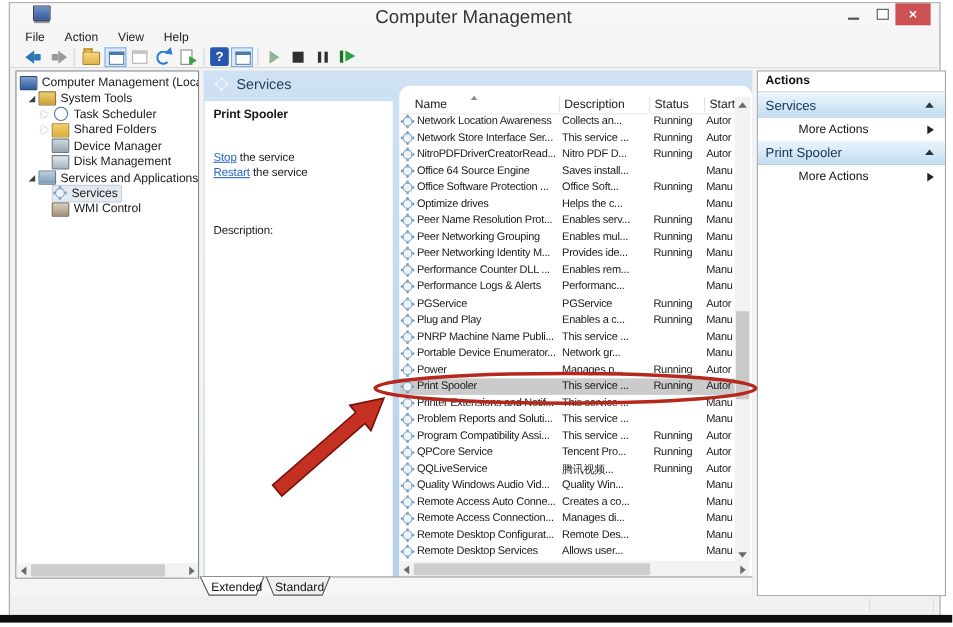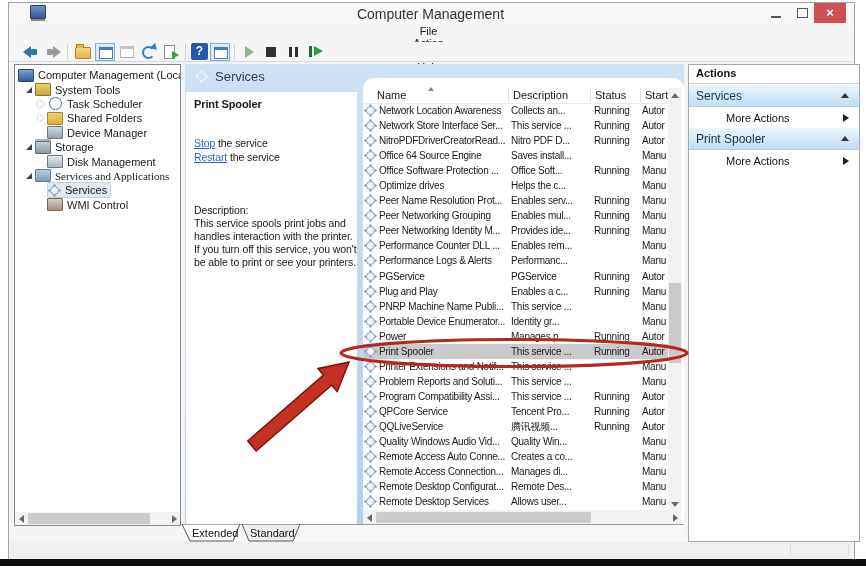--- a/index.html
+++ b/index.html
@@ -2,30 +2,30 @@
 <html><head>
 <meta charset="utf-8">
 <style>
   html,body{margin:0;padding:0;background:#ffffff;}
   #screen{position:relative;width:866px;height:570px;background:#fff;overflow:hidden;
     font-family:"Liberation Sans","DejaVu Sans",sans-serif;-webkit-font-smoothing:antialiased;}
   .abs{position:absolute;}
   
   #win{left:8px;top:2px;width:845px;height:557px;background:#f4f4f4;border:1px solid #a3a3a3;}
   #titlebar{left:9px;top:3px;width:843px;height:22px;background:#f7f7f7;}
-  #title{left:9px;top:6px;width:843px;text-align:center;font-size:14px;color:#333;}
+  #title{left:9px;top:6px;width:843px;text-align:center;font-size:17px;color:#333;}
   #winicon{left:30px;top:5px;width:14px;height:12px;background:linear-gradient(#6f93c4,#34589e);border:1px solid #3c3c5a;border-radius:1px;box-shadow:0 3px 0 -1px #8a8a8a;}
   .capbtn{top:3px;height:20px;text-align:center;color:#444;font-size:12px;line-height:20px;}
   #btn-min{left:764px;width:24px;}
   #btn-min::after{content:"";position:absolute;left:7px;top:13px;width:10px;height:2px;background:#555;}
   #btn-max{left:790px;width:24px;}
   #btn-max::after{content:"";position:absolute;left:7px;top:5px;width:9px;height:8px;border:1px solid #555;background:#fff;}
   #btn-close{left:814px;width:32px;background:#cd5152;color:#fff;font-size:13px;font-weight:bold;}
   
-  #menubar{left:9px;top:25px;width:843px;height:17px;background:#f5f5f5;display:flex;align-items:center;padding-left:14px;box-sizing:border-box;flex-direction:column;}
+  #menubar{left:9px;top:25px;width:843px;height:17px;background:#f5f5f5;display:flex;align-items:center;padding-left:14px;box-sizing:border-box;}
   .menu-item{font-size:11px;color:#1a1a1a;margin-right:18px;}
   #toolbar{left:9px;top:42px;width:843px;height:20px;background:#f5f5f5;border-bottom:1px solid #d9d9d9;display:flex;align-items:center;padding-left:12px;box-sizing:border-box;}
   .tb{width:20px;height:18px;position:relative;margin-right:2px;flex:0 0 auto;}
   .tb-sep{width:6px;}
   .tb-sep::after{content:"";position:absolute;left:2px;top:1px;width:1px;height:16px;background:#d2d2d2;}
   .tb-back::before{content:"";position:absolute;left:2px;top:3px;border:6px solid transparent;border-right:8px solid #2e75b6;border-left:0;}
   .tb-back::after{content:"";position:absolute;left:10px;top:6px;width:6px;height:6px;background:#2e75b6;border-radius:1px;}
   .tb-fwd::before{content:"";position:absolute;right:2px;top:3px;border:6px solid transparent;border-left:8px solid #9a9a9a;border-right:0;}
   .tb-fwd::after{content:"";position:absolute;right:10px;top:6px;width:6px;height:6px;background:#9a9a9a;border-radius:1px;}
   .tb-folder::before{content:"";position:absolute;left:2px;top:4px;width:14px;height:10px;background:linear-gradient(#f6d87c,#e3b44a);border:1px solid #a98624;border-radius:1px;}
@@ -192,31 +192,26 @@
         <div class="tree-row" style="padding-left: 20px;">
     <span class="tri collapsed"></span>
     <span class="ticon i-shared-folders"></span>
     <span class="tlabel">Shared Folders</span>
   </div>
         <div class="tree-row" style="padding-left: 20px;">
     <span class="tri none"></span>
     <span class="ticon i-device-manager"></span>
     <span class="tlabel">Device Manager</span>
   </div>
-        <div class="tree-row" style="padding-left: 8px;">
-    <span class="tri expanded"></span>
-    <span class="ticon i-storage"></span>
-    <span class="tlabel">Storage</span>
-  </div>
         <div class="tree-row" style="padding-left: 20px;">
     <span class="tri none"></span>
     <span class="ticon i-disk-management"></span>
     <span class="tlabel">Disk Management</span>
   </div>
-        <div class="tree-row" style="padding-left: 8px; font-family: Liberation Serif, serif;">
+        <div class="tree-row" style="padding-left: 8px;">
     <span class="tri expanded"></span>
     <span class="ticon i-services-apps"></span>
     <span class="tlabel">Services and Applications</span>
   </div>
         <div class="tree-row" style="padding-left: 20px;">
     <span class="tri none"></span>
 
   <span class="sel-box">
             <span class="ticon i-services gear"></span>
             <span class="tlabel">Services</span>
@@ -241,21 +236,20 @@
     <span id="mid-title">Services</span>
   </div>
 
   <div id="descpane" class="abs">
     <div id="svc-name">Print Spooler</div>
     <div id="svc-links">
         <div><a class="link" href="#">Stop</a><span class="rest"> the service</span></div>
         <div><a class="link" href="#">Restart</a><span class="rest"> the service</span></div>
       </div>
     <div id="desc-label">Description:</div>
-    <div id="desc-text">This service spools print jobs and handles interaction with the printer. If you turn off this service, you won't be able to print or see your printers.</div>
   </div>
 
   <div id="listpane" class="abs"></div>
   <div id="colheads" class="abs">
     <span class="colhead" style="left:14px;">Name</span>
     <span class="colhead" style="left:150px;">Description</span>
     <span class="colhead" style="left:232px;">Status</span>
     <span class="colhead" style="left:282px;">Startu</span>
     <span class="colsep" style="left:145px;"></span>
     <span class="colsep" style="left:227px;"></span>
@@ -357,21 +351,21 @@
       <div class="svc-row">
     <span class="gear"></span>
     <span class="c-name">PNRP Machine Name Publi...</span>
     <span class="c-desc">This service ...</span>
     <span class="c-status"></span>
     <span class="c-startup">Manu</span>
   </div>
       <div class="svc-row">
     <span class="gear"></span>
     <span class="c-name">Portable Device Enumerator...</span>
-    <span class="c-desc">Identity gr...</span>
+    <span class="c-desc">Network gr...</span>
     <span class="c-status"></span>
     <span class="c-startup">Manu</span>
   </div>
       <div class="svc-row">
     <span class="gear"></span>
     <span class="c-name">Power</span>
     <span class="c-desc">Manages p...</span>
     <span class="c-status">Running</span>
     <span class="c-startup">Autor</span>
   </div>

